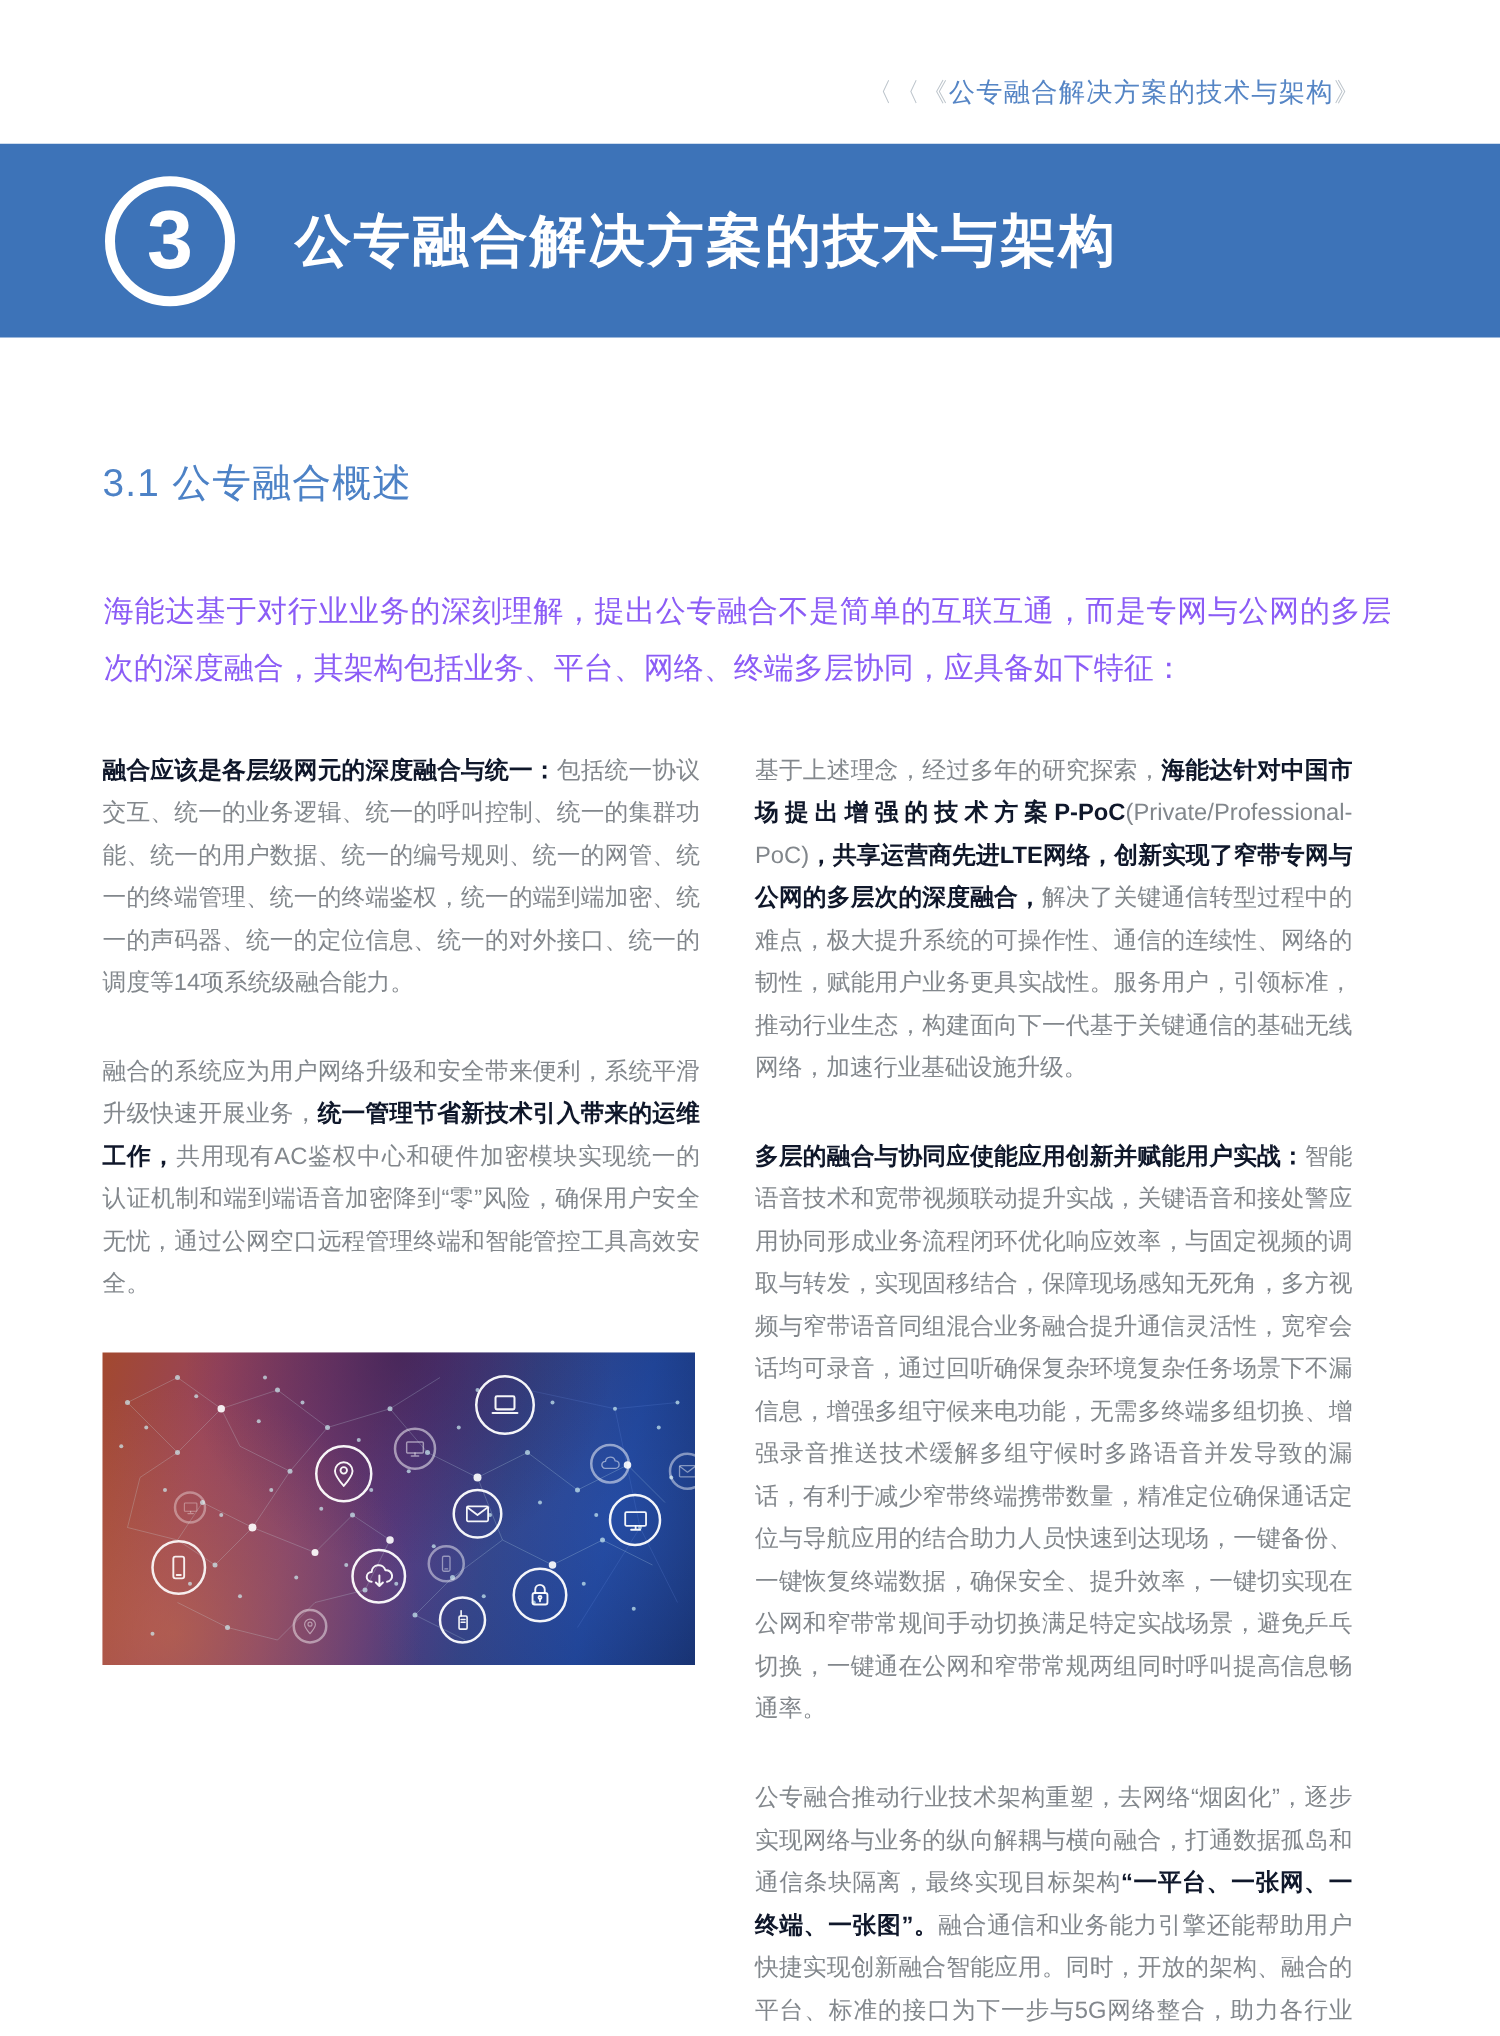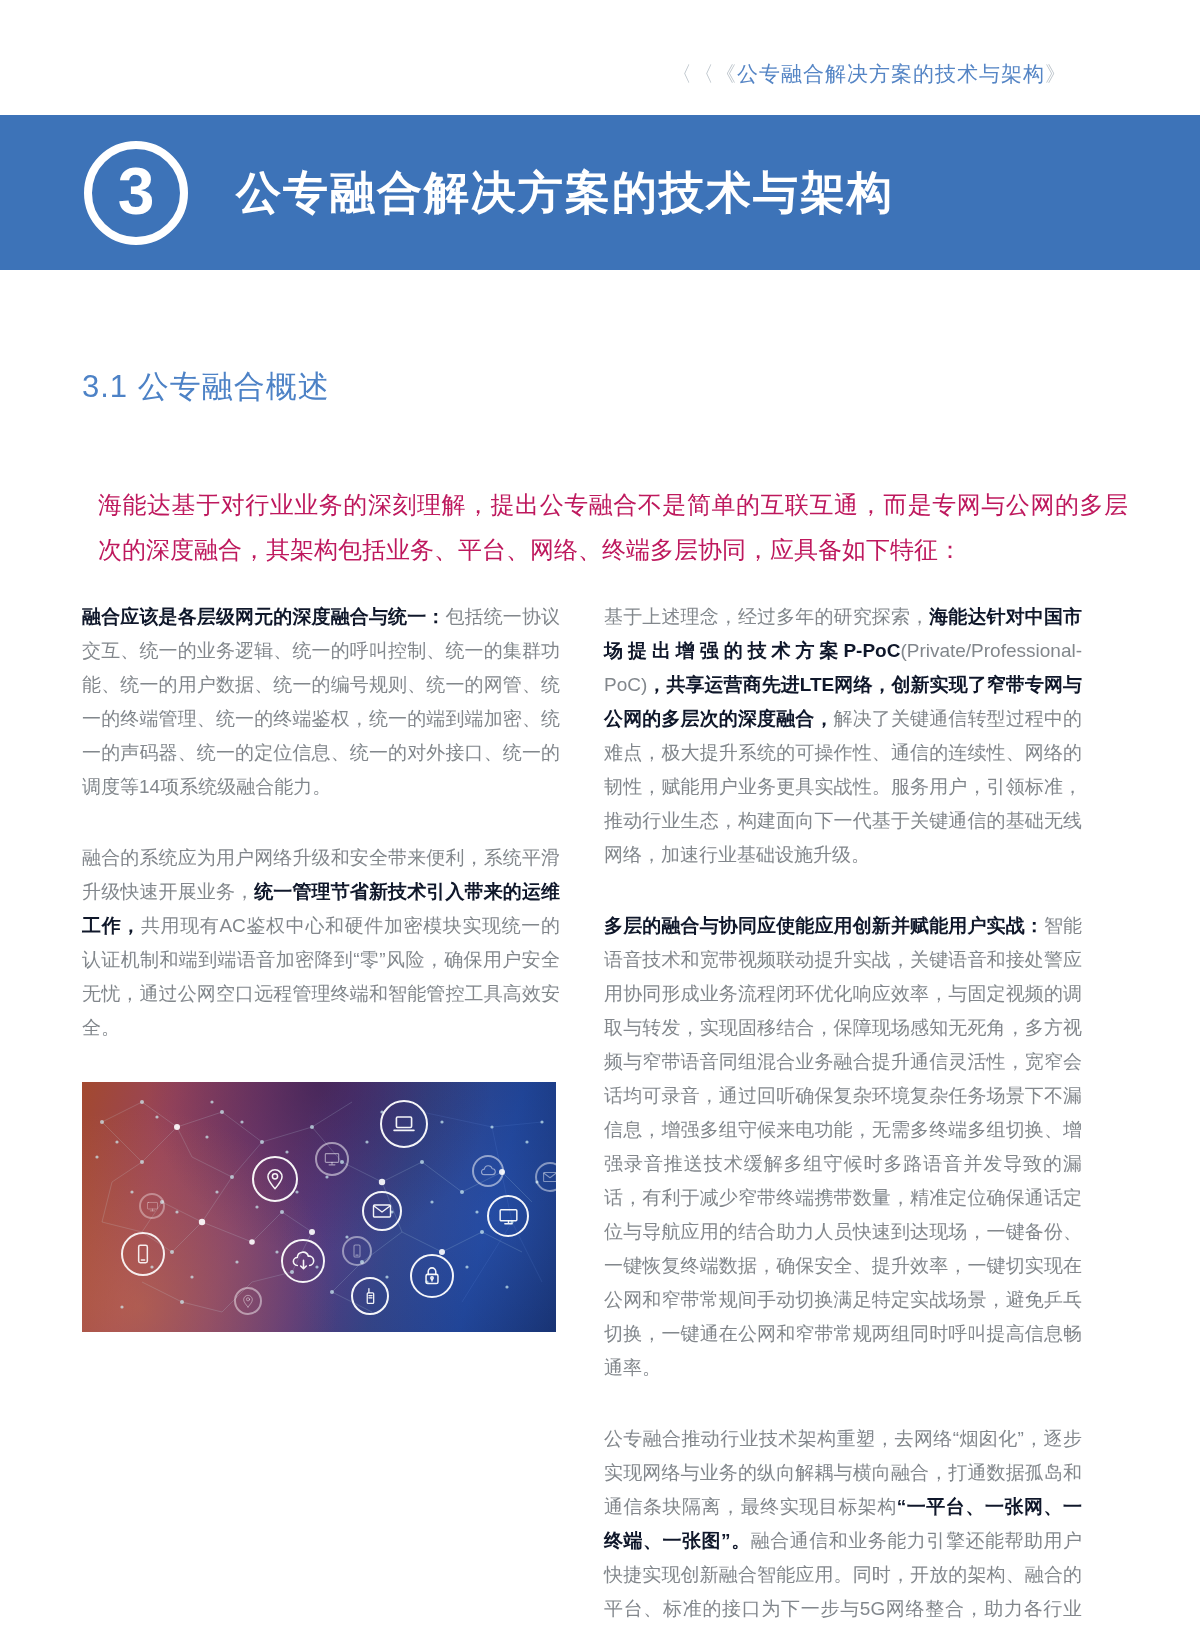--- a/index.html
+++ b/index.html
@@ -2,32 +2,32 @@
 <html><head>
 <meta charset="utf-8">
 <style>
   html,body{margin:0;padding:0;}
   body{
     width:1200px;height:1629px;position:relative;background:#ffffff;
     font-family:"Liberation Sans","DejaVu Sans",sans-serif;
     overflow:hidden;
   }
   
-  .runhead{position:absolute;top:60px;right:133px;font-size:21px;letter-spacing:1px;white-space:nowrap;}
+  .runhead{position:absolute;top:60px;right:111px;font-size:21px;letter-spacing:1px;white-space:nowrap;}
   .runhead .chev{color:#bcc4cb;}
   .runhead .htitle{color:#5585c5;}
   
   .banner{position:absolute;top:115px;left:0;width:1200px;height:155px;background:#3d73b8;display:flex;align-items:center;}
   .banner-circle{width:88px;height:88px;border:8px solid #ffffff;border-radius:50%;margin-left:84px;flex:0 0 auto;display:flex;align-items:center;justify-content:center;}
   .banner-number{color:#ffffff;font-size:66px;font-weight:bold;line-height:1;transform:translateY(-2px);}
   .banner-title{color:#ffffff;font-size:45px;font-weight:bold;margin:0 0 0 48px;letter-spacing:2px;}
   
   .section-heading{position:absolute;top:366px;left:82px;margin:0;font-size:31px;font-weight:normal;color:#4d82c6;letter-spacing:1px;}
   
-  .intro{position:absolute;top:466px;left:82px;width:1030px;margin:16px;font-size:24px;line-height:45px;color:#be185d;text-align:justify;}
+  .intro{position:absolute;top:466px;left:82px;width:1030px;margin:1px;font-size:24px;line-height:45px;color:#8b5cf6;text-align:justify;}
   
   .columns{position:absolute;top:600px;left:82px;width:1000px;display:flex;gap:44px;}
   .col{width:478px;font-size:19px;line-height:34px;color:#82878c;text-align:justify;}
   .col p{margin:0 0 37px 0;}
   .col .b{font-weight:bold;color:#0f172a;}
   
   .photo{
     position:relative;width:474px;height:250px;margin-top:18px;overflow:hidden;
     background:
       radial-gradient(circle at 12% 90%, rgba(220,130,60,0.40), transparent 42%),

